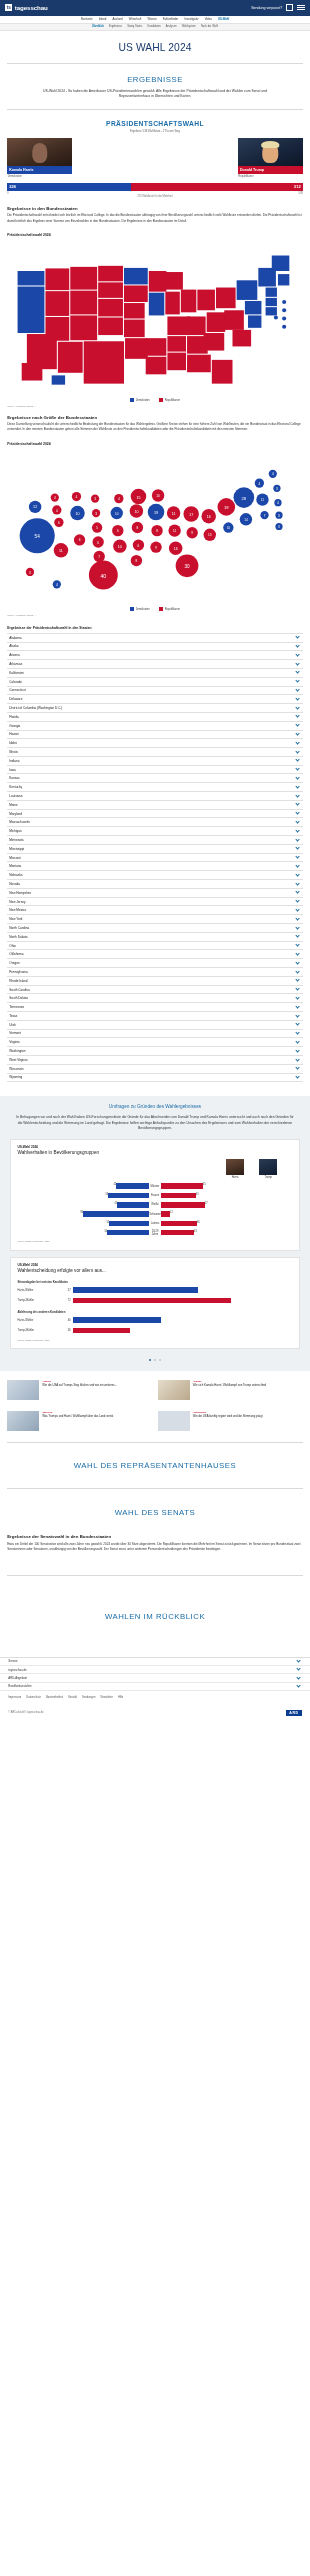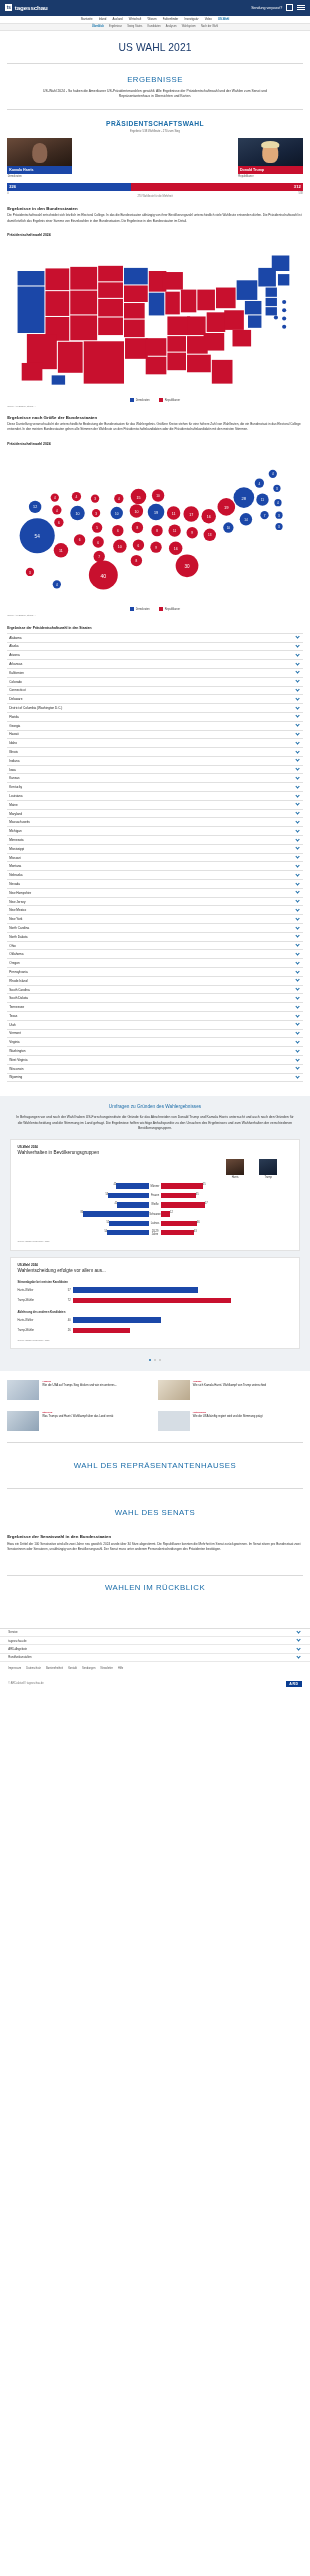--- a/index.html
+++ b/index.html
@@ -278,21 +278,21 @@
 <div class="subnav">
   <a href="#" class="active">Überblick</a>
   <a href="#">Ergebnisse</a>
   <a href="#">Swing States</a>
   <a href="#">Kandidaten</a>
   <a href="#">Analysen</a>
   <a href="#">Wahlsystem</a>
   <a href="#">Nach der Wahl</a>
 </div>
 
-<h1 class="page-title">US WAHL 2021</h1>
+<h1 class="page-title">US WAHL 2024</h1>
 <div class="divider"></div>
 
 <h2 class="sec-title">ERGEBNISSE</h2>
 <p class="sec-sub">US-Wahl 2024 - So haben die Amerikaner US-Präsidentenwahlen gewählt. Alle Ergebnisse der Präsidentschaftswahl und der Wahlen zum Senat und Repräsentantenhaus in Übersichten und Karten.</p>
 <div class="divider"></div>
 
 <h2 class="cand-title">PRÄSIDENTSCHAFTSWAHL</h2>
 <div class="cand-sub">Ergebnis: 538 Wahlleute - 270 zum Sieg</div>
 
 <div class="cand-row">
@@ -917,21 +917,21 @@
 <div class="divider"></div>
 
 <h2 class="sec-title" style="padding:18.6px 0 10.3px">WAHL DES SENATS</h2>
 <div class="block">
   <h3>Ergebnisse der Senatswahl in den Bundesstaaten</h3>
   <p>Etwa ein Drittel der 100 Senatssitze wird alle zwei Jahre neu gewählt. 2024 wurde über 34 Sitze abgestimmt. Die Republikaner konnten die Mehrheit im Senat zurückgewinnen. Im Senat sitzen pro Bundesstaat zwei Senatorinnen oder Senatoren, unabhängig von der Bevölkerungszahl. Der Senat muss unter anderem Personalentscheidungen des Präsidenten bestätigen.</p>
 </div>
 <div style="height:20.7px"></div>
 <div class="divider"></div>
 
-<h2 class="sec-title" style="padding:8px 0 23px">WAHLEN IM RÜCKBLICK</h2>
+<h2 class="sec-title" style="padding:37px 0 23px">WAHLEN IM RÜCKBLICK</h2>
 
 <div class="footer">
   <div class="foot-item">
     <span>Service</span>
     <span class="chev"></span>
   </div>
   <div class="foot-item">
     <span>tagesschau.de</span>
     <span class="chev"></span>
   </div>

